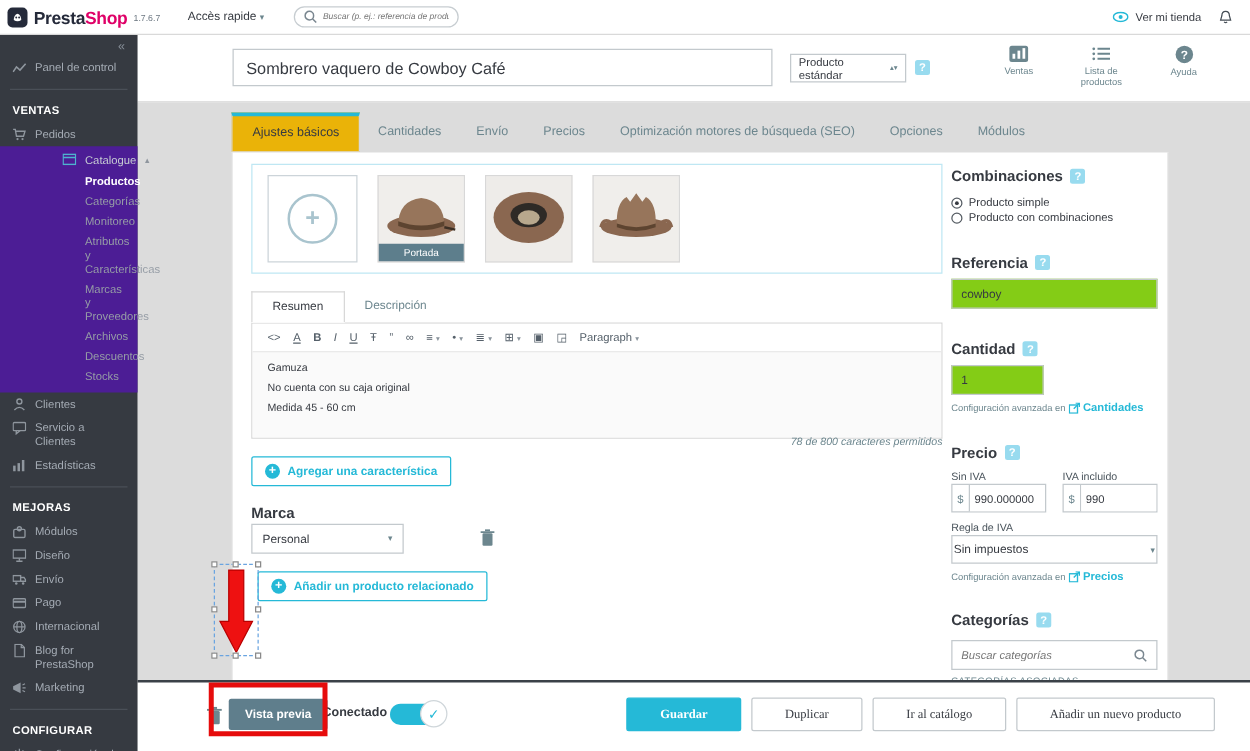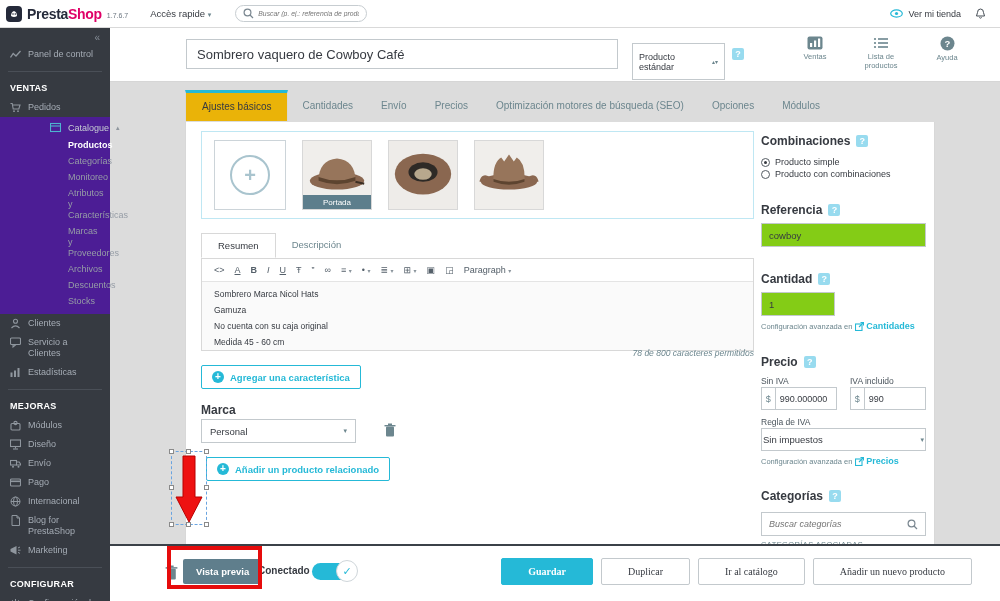--- a/index.html
+++ b/index.html
@@ -30,21 +30,21 @@
   .cat-block { background:#4c1d95; padding-bottom:5px;padding-left:40px; }
   .cat-row { display:flex; align-items:center; gap:7px; padding:5px 8px 4px 10px; color:#c6ccd3; cursor:pointer; }
   .cat-row .car { margin-left:auto; font-size:7px; color:#8f969e; }
   .sub-item { padding:2.5px 6px 2.5px 28px; color:#969da6; cursor:pointer; line-height:11px; }
   .sub-item.active { color:#fff; font-weight:bold; }
   .sic { width:11px; height:11px; flex:0 0 11px; }
 
   
   .main-header { position:absolute; left:110px; top:28px; width:890px; height:54px; background:#fff; border-bottom:1px solid #d6d6d6; z-index:5; }
   .name-input { position:absolute; left:76px; top:11px; width:432px; height:30px; border:1px solid #c3c9cd; padding:0 10px; font-size:13px; color:#363a41; font-family:"Liberation Sans", sans-serif; outline:none; }
-  .type-select { position:absolute; left:522px; top:15px; width:93px; height:37px; border:1px solid #c3c9cd; background:#fff; display:flex; align-items:center; padding:0 6px; font-size:9px; color:#363a41; cursor:pointer; }
+  .type-select { position:absolute; left:522px; top:15px; width:93px; height:23px; border:1px solid #c3c9cd; background:#fff; display:flex; align-items:center; padding:0 6px; font-size:9px; color:#363a41; cursor:pointer; }
   .type-select .ud { margin-left:auto; font-size:6px; color:#6c868e; line-height:6px; }
   .qbadge { width:12px; height:12px; background:#98dbef; color:#fff; font-size:9px; font-weight:bold; border-radius:2px; display:inline-flex; align-items:center; justify-content:center; cursor:pointer; flex:0 0 12px; }
   .type-help { position:absolute; left:622px; top:20px; }
   .hdr-icons { position:absolute; right:28px; top:8px; display:flex; gap:16px; }
   .hdr-ic { display:flex; flex-direction:column; align-items:center; gap:3px; width:50px; cursor:pointer; }
   .hdr-ic .lbl { font-size:7.5px; color:#6c868e; text-align:center; line-height:8.5px; }
 
   
   .tabs { position:absolute; left:185px; top:90px; display:flex; z-index:4; font-size:10px; }
   .tab { padding:0 14px; line-height:31px; color:#6c868e; cursor:pointer; }
@@ -68,21 +68,21 @@
   .tbtn.u { text-decoration:underline; }
   .tbtn .car { font-size:6px; color:#8a949c; }
   .ed-content { background:#fafafa; padding:7px 12px; height:68px; cursor:text; }
   .ed-content p { font-size:8.5px; color:#363a41; margin-bottom:6px; }
   .char-count { position:absolute; left:15px; top:226px; width:553px; text-align:right; font-size:8.5px; font-style:italic; color:#6c868e; }
 
   .teal-btn { display:inline-flex; align-items:center; gap:6px; border:1px solid #25b9d7; color:#25b9d7; background:#fff; font-size:9.5px; font-weight:bold; padding:5px 10px; border-radius:2px; cursor:pointer; }
   .plus-circ { width:12px; height:12px; background:#25b9d7; border-radius:50%; color:#fff; font-size:10px; font-weight:bold; display:flex; align-items:center; justify-content:center; line-height:1; }
   .btn-feature { position:absolute; left:15px; top:243px; }
   .marca-h { position:absolute; left:15px; top:281px; font-size:12px; font-weight:bold; color:#363a41; }
-  .brand-select { position:absolute; left:15px; top:297px; width:155px; height:24px; border:1px solid #c3c9cd; display:flex; align-items:center; padding:0 8px; font-size:9.5px; color:#363a41; cursor:pointer; background:#fff; }
+  .brand-select { position:absolute; left:15px; top:297px; width:122px; height:24px; border:1px solid #c3c9cd; display:flex; align-items:center; padding:0 8px; font-size:9.5px; color:#363a41; cursor:pointer; background:#fff; }
   .brand-select .car { margin-left:auto; font-size:7px; color:#6c868e; }
   .brand-trash { position:absolute; left:198px; top:301px; cursor:pointer; }
   .btn-related { position:absolute; left:20px; top:335px; }
 
   
   .rcol { position:absolute; left:575px; top:0; width:165px; height:423px; }
   .rh { display:flex; align-items:center; gap:6px; font-size:12px; font-weight:bold; color:#363a41; position:absolute; }
   .radio-row { position:absolute; display:flex; align-items:center; gap:5px; font-size:9px; color:#363a41; cursor:pointer; }
   .rad { width:9px; height:9px; border:1px solid #555c63; border-radius:50%; position:relative; background:#fff; flex:0 0 9px; }
   .rad.sel::after { content:""; position:absolute; left:2px; top:2px; width:3px; height:3px; background:#363a41; border-radius:50%; }
@@ -390,21 +390,20 @@
       <span class="tbtn">∞</span>
       <span class="tbtn"><span>≡</span> <span class="car">▾</span></span>
       <span class="tbtn"><span>•</span> <span class="car">▾</span></span>
       <span class="tbtn"><span>≣</span> <span class="car">▾</span></span>
       <span class="tbtn"><span>⊞</span> <span class="car">▾</span></span>
       <span class="tbtn">▣</span>
       <span class="tbtn">◲</span>
       <span class="tbtn"><span>Paragraph</span> <span class="car">▾</span></span>
     </div>
     <div class="ed-content">
-      <p>Sombrero Marca Nicol Hats</p>
       <p>Gamuza</p>
       <p>No cuenta con su caja original</p>
       <p>Medida 45 - 60 cm</p>
     </div>
   </div>
   <div class="char-count">78 de 800 caracteres permitidos</div>
 
   <span class="teal-btn btn-feature">
     <span class="plus-circ">+</span>
     <span>Agregar una característica</span>

